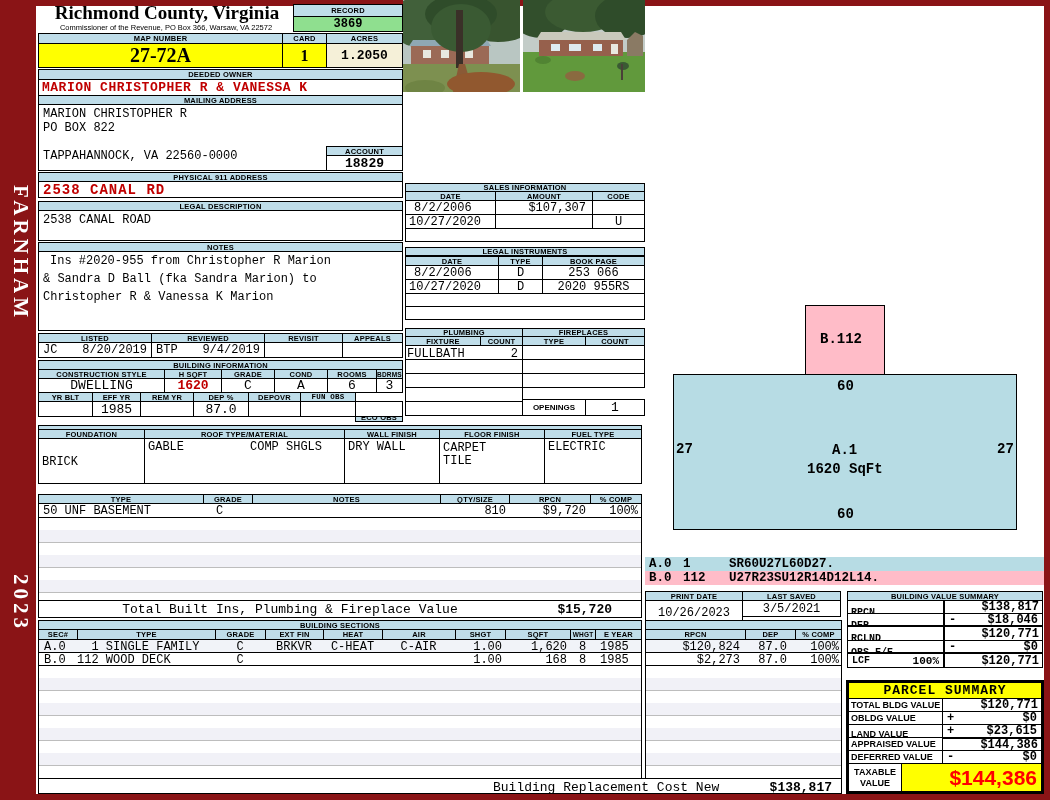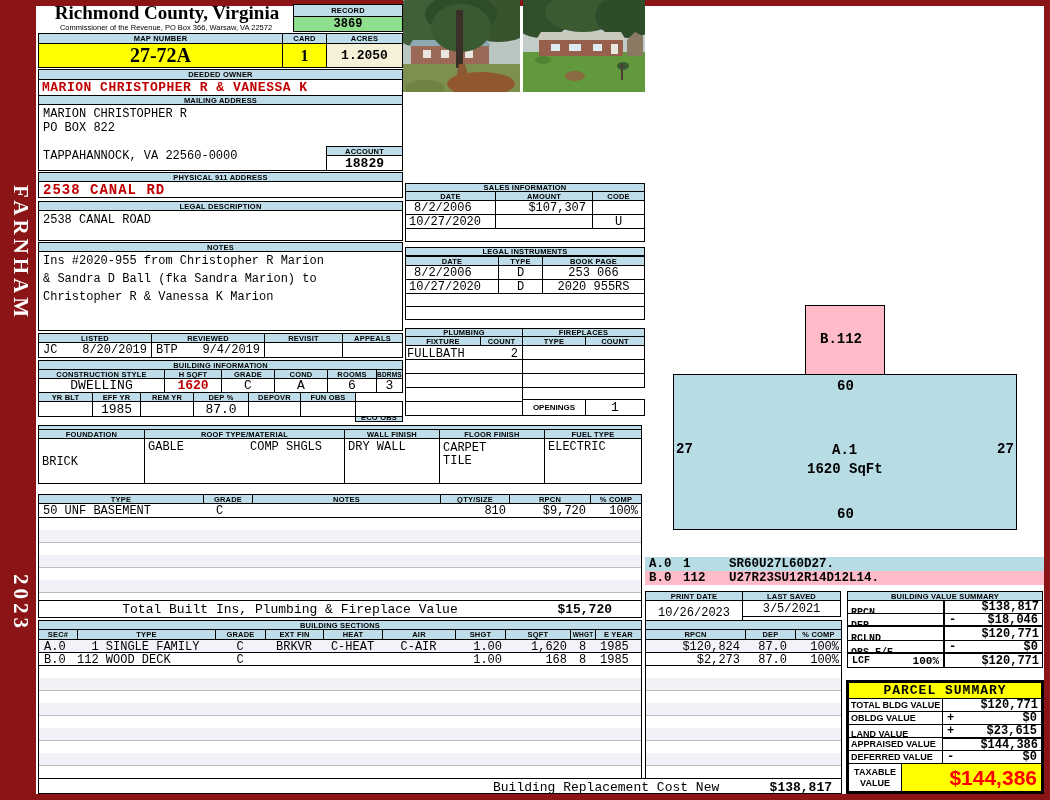--- a/index.html
+++ b/index.html
@@ -65,21 +65,21 @@
 
   <div class="h" style="left:38px;top:172px;width:365px;height:10px;">PHYSICAL 911 ADDRESS</div>
   <div class="b lf m tb red" style="left:38px;top:181px;width:365px;height:17px;font-size:14px;letter-spacing:1px;padding-left:4px;">2538 CANAL RD</div>
 
   <div class="h" style="left:38px;top:201px;width:365px;height:10px;">LEGAL DESCRIPTION</div>
   <div class="b" style="left:38px;top:210px;width:365px;height:31px;"></div>
   <div class="t" style="left:43px;top:213px;">2538 CANAL ROAD</div>
 
   <div class="h" style="left:38px;top:242px;width:365px;height:10px;">NOTES</div>
   <div class="b" style="left:38px;top:251px;width:365px;height:80px;"></div>
-  <div class="t" style="left:43px;top:254px;">Ins #2020-955 from Christopher R Marion</div>
+  <div class="t" style="left:50px;top:254px;">Ins #2020-955 from Christopher R Marion</div>
   <div class="t" style="left:43px;top:272px;">&amp; Sandra D Ball (fka Sandra Marion) to</div>
   <div class="t" style="left:43px;top:290px;">Christopher R &amp; Vanessa K Marion</div>
 
   <div class="h" style="left:38px;top:333px;width:114px;height:10px;">LISTED</div>
   <div class="h" style="left:151px;top:333px;width:114px;height:10px;">REVIEWED</div>
   <div class="h" style="left:264px;top:333px;width:79px;height:10px;">REVISIT</div>
   <div class="h" style="left:342px;top:333px;width:61px;height:10px;">APPEALS</div>
   <div class="b sb m" style="left:38px;top:342px;width:114px;height:16px;">
     <span>JC</span>
     <span>8/20/2019</span>
@@ -102,21 +102,21 @@
   <div class="b c m tb red" style="left:164px;top:378px;width:58px;height:15px;font-size:13px;">1620</div>
   <div class="b c m" style="left:221px;top:378px;width:54px;height:15px;font-size:13px;">C</div>
   <div class="b c m" style="left:274px;top:378px;width:54px;height:15px;font-size:13px;">A</div>
   <div class="b c m" style="left:327px;top:378px;width:50px;height:15px;font-size:13px;">6</div>
   <div class="b c m" style="left:376px;top:378px;width:27px;height:15px;font-size:13px;">3</div>
   <div class="h" style="left:38px;top:392px;width:55px;height:10px;">YR BLT</div>
   <div class="h" style="left:92px;top:392px;width:49px;height:10px;">EFF YR</div>
   <div class="h" style="left:140px;top:392px;width:54px;height:10px;">REM YR</div>
   <div class="h" style="left:193px;top:392px;width:56px;height:10px;">DEP %</div>
   <div class="h" style="left:248px;top:392px;width:53px;height:10px;">DEPOVR</div>
-  <div class="h" style="left:300px;top:392px;width:56px;height:10px;">FUN OBS</div>
+  <div class="h" style="left:300px;top:392px;width:56px;height:10px;font-family:Liberation Mono, monospace;">FUN OBS</div>
   <div class="h" style="left:355px;top:412px;width:48px;height:10px;">ECO OBS</div>
   <div class="b" style="left:38px;top:401px;width:55px;height:16px;"></div>
   <div class="b c m" style="left:92px;top:401px;width:49px;height:16px;font-size:13px;">1985</div>
   <div class="b" style="left:140px;top:401px;width:54px;height:16px;"></div>
   <div class="b c m" style="left:193px;top:401px;width:56px;height:16px;font-size:13px;">87.0</div>
   <div class="b" style="left:248px;top:401px;width:53px;height:16px;"></div>
   <div class="b" style="left:300px;top:401px;width:56px;height:16px;"></div>
   <div class="b" style="left:355px;top:401px;width:48px;height:16px;"></div>
 
   <div class="h" style="left:38px;top:425px;width:604px;height:14px;">BUILDING PROPERTIES</div>

